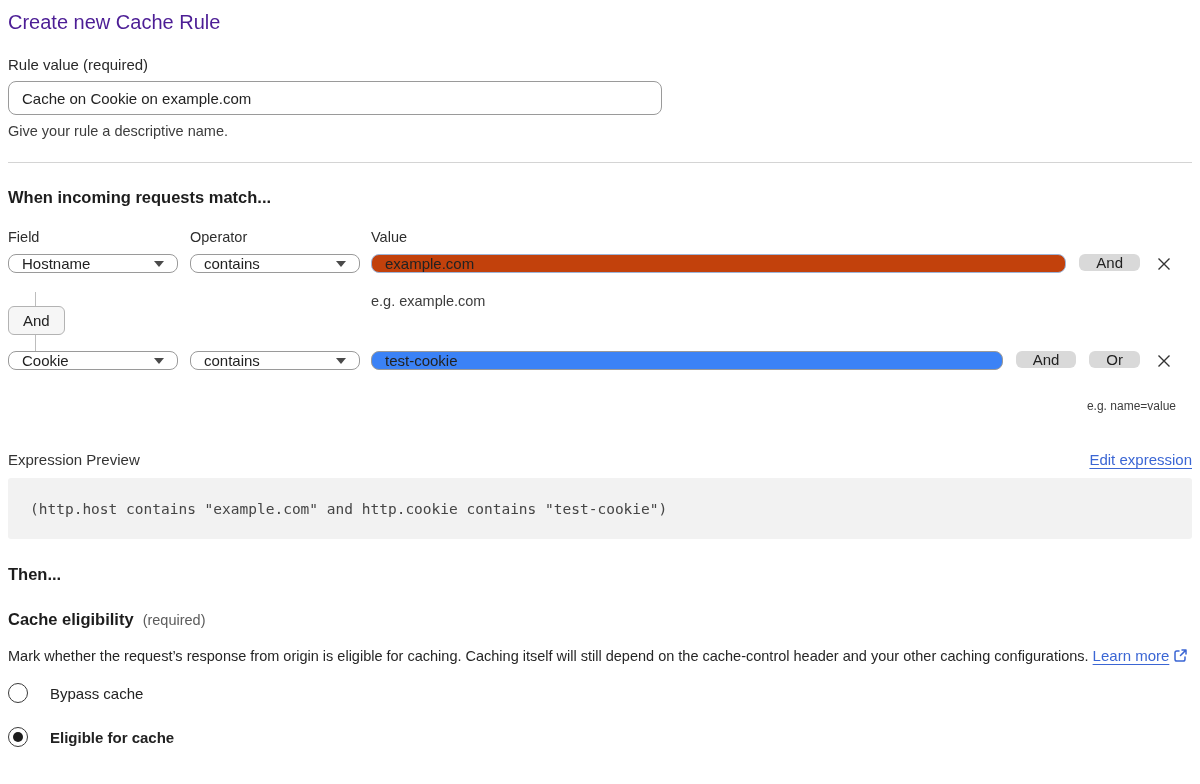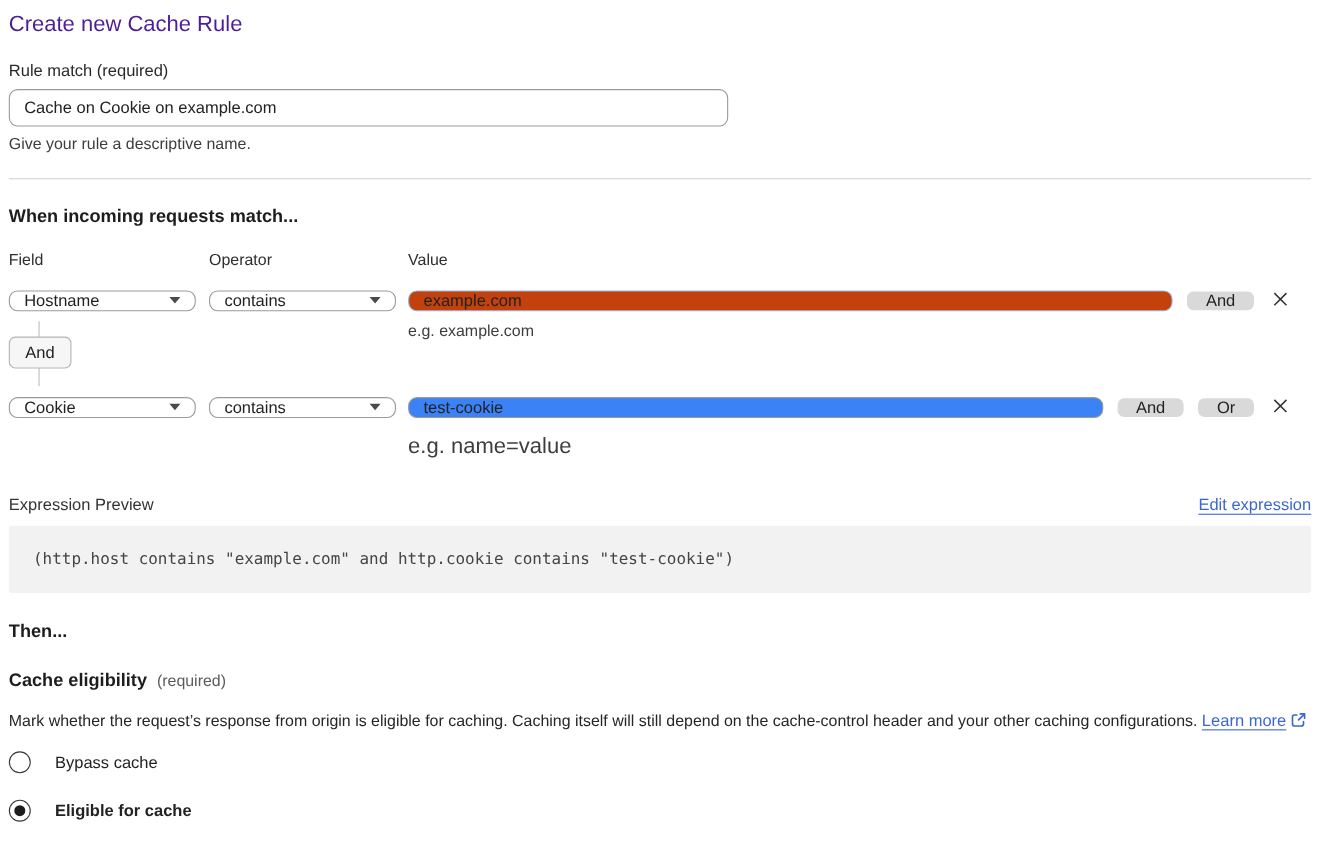--- a/index.html
+++ b/index.html
@@ -19,21 +19,21 @@
 
   .divider { border: none; border-top: 1px solid #d4d4d4; margin-top: 22px; }
 
   .section-heading { margin-top: 24px; font-size: 16.5px; line-height: 20px; font-weight: 700; color: #1d1d1d; }
 
   .col-labels { margin-top: 22px; display: flex; font-size: 14.5px; line-height: 17px; color: #2e2e2e; }
   .col-labels .c1 { width: 182px; }
   .col-labels .c2 { width: 181px; }
 
   .rows-wrap { padding-right: 16px; }
-  .cond-row { display: flex; align-items: center; height: 38px; margin-top: 8px; }
+  .cond-row { display: flex; align-items: flex-start; height: 38px; margin-top: 8px; }
   .cond-row.second { margin-top: 0; }
   .select-box {
     width: 170px; flex: none; border: 1px solid #9a9a9a; border-radius: 8px; background: #fff;
     display: flex; align-items: center; justify-content: space-between; padding: 0 13px;
     font-size: 15px; color: #222; cursor: pointer;
   }
   .select-box.op { margin-left: 12px; }
   .caret { width: 0; height: 0; border-left: 5px solid transparent; border-right: 5px solid transparent; border-top: 6px solid #4a4a4a; flex: none; }
   .value-input {
     flex: 1 1 auto; margin-left: 11px; border: 1px solid #9a9a9a; border-radius: 8px;
@@ -47,21 +47,21 @@
   }
   .x-btn { flex: none; margin-left: 12px; width: 24px; display: flex; align-items: center; justify-content: center; cursor: pointer; background: none; border: none; }
 
   .between-zone { position: relative; height: 59px; }
   .v-line { position: absolute; left: 27px; top: 0; bottom: 0; width: 1px; background: #bdbdbd; }
   .connector-btn {
     position: absolute; left: 0; top: 14px; background: #f6f6f6; border: 1px solid #b3b3b3;
     border-radius: 6px; padding: 5px 14px; font-size: 15px; color: #222; cursor: pointer; font-family: inherit;
   }
   .hint-abs { position: absolute; left: 363px; top: 1px; font-size: 14.5px; color: #3d3d3d; }
-  .hint-row { margin-top: 8px; padding-left: 363px; font-size: 20px; line-height: 18px; color: #3d3d3d; }
+  .hint-row { margin-top: 8px; padding-left: 363px; font-size: 12px; line-height: 18px; color: #3d3d3d; text-align: right; }
 
   .expr-label-row { margin-top: 36px; display: flex; justify-content: space-between; align-items: baseline; }
   .expr-label { font-size: 15px; color: #333; }
   a.link { color: #3b66d4; text-decoration: underline; text-underline-offset: 3px; font-size: 15px; cursor: pointer; }
   .expr-box {
     margin-top: 10px; background: #f2f2f2; border-radius: 3px; height: 61px;
     display: flex; align-items: center; padding: 0 22px;
     font-family: "DejaVu Sans Mono", "Liberation Mono", monospace; font-size: 14.5px; color: #454545;
   }
 
@@ -80,21 +80,21 @@
   .radio-label { margin-left: 22px; font-size: 15px; color: #222; }
   .radio-label.bold { font-weight: 700; }
 </style>
 </head>
 <body>
 
 <div class="container">
 
   <h1 class="page-title">Create new Cache Rule</h1>
 
-  <div class="field-label">Rule match (required)</div>
+  <div class="field-label">Rule value (required)</div>
   <input class="name-input" type="text" value="Cache on Cookie on example.com" style="">
   <div class="help-text">Give your rule a descriptive name.</div>
 
   <hr class="divider">
 
   <div class="section-heading">When incoming requests match...</div>
 
   <div class="col-labels">
     <span class="c1">Field</span>
     <span class="c2">Operator</span>

